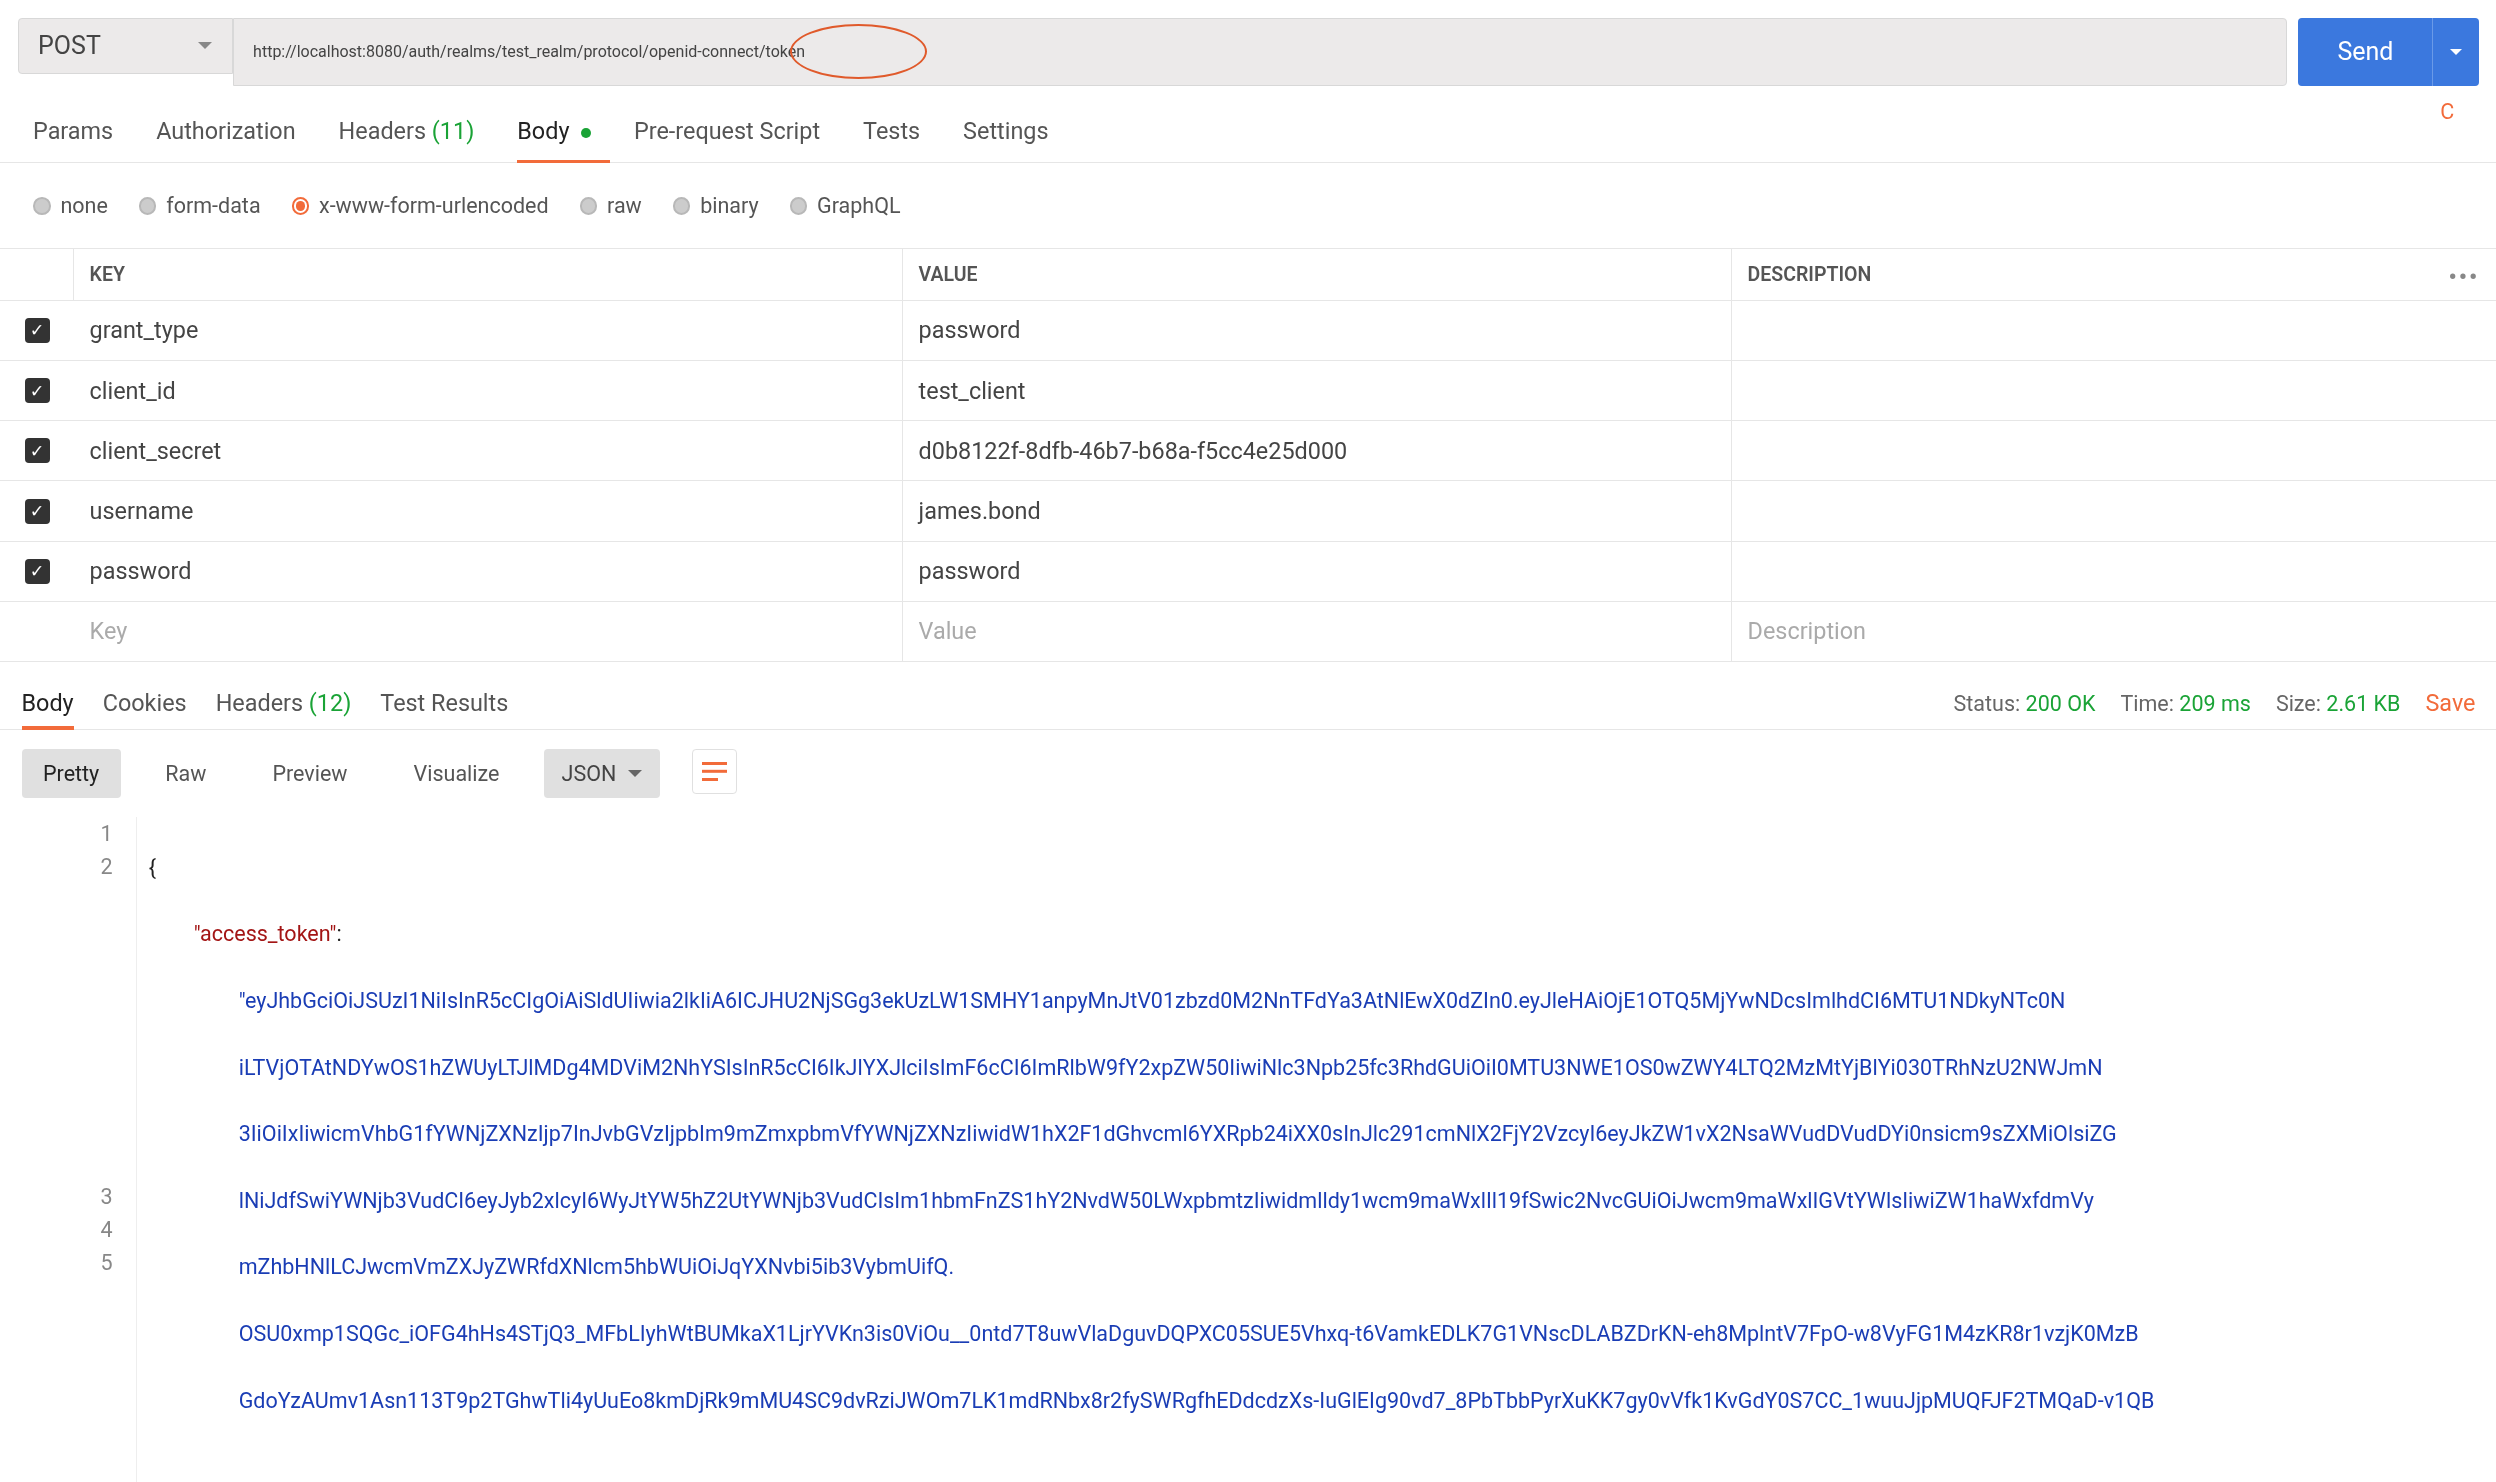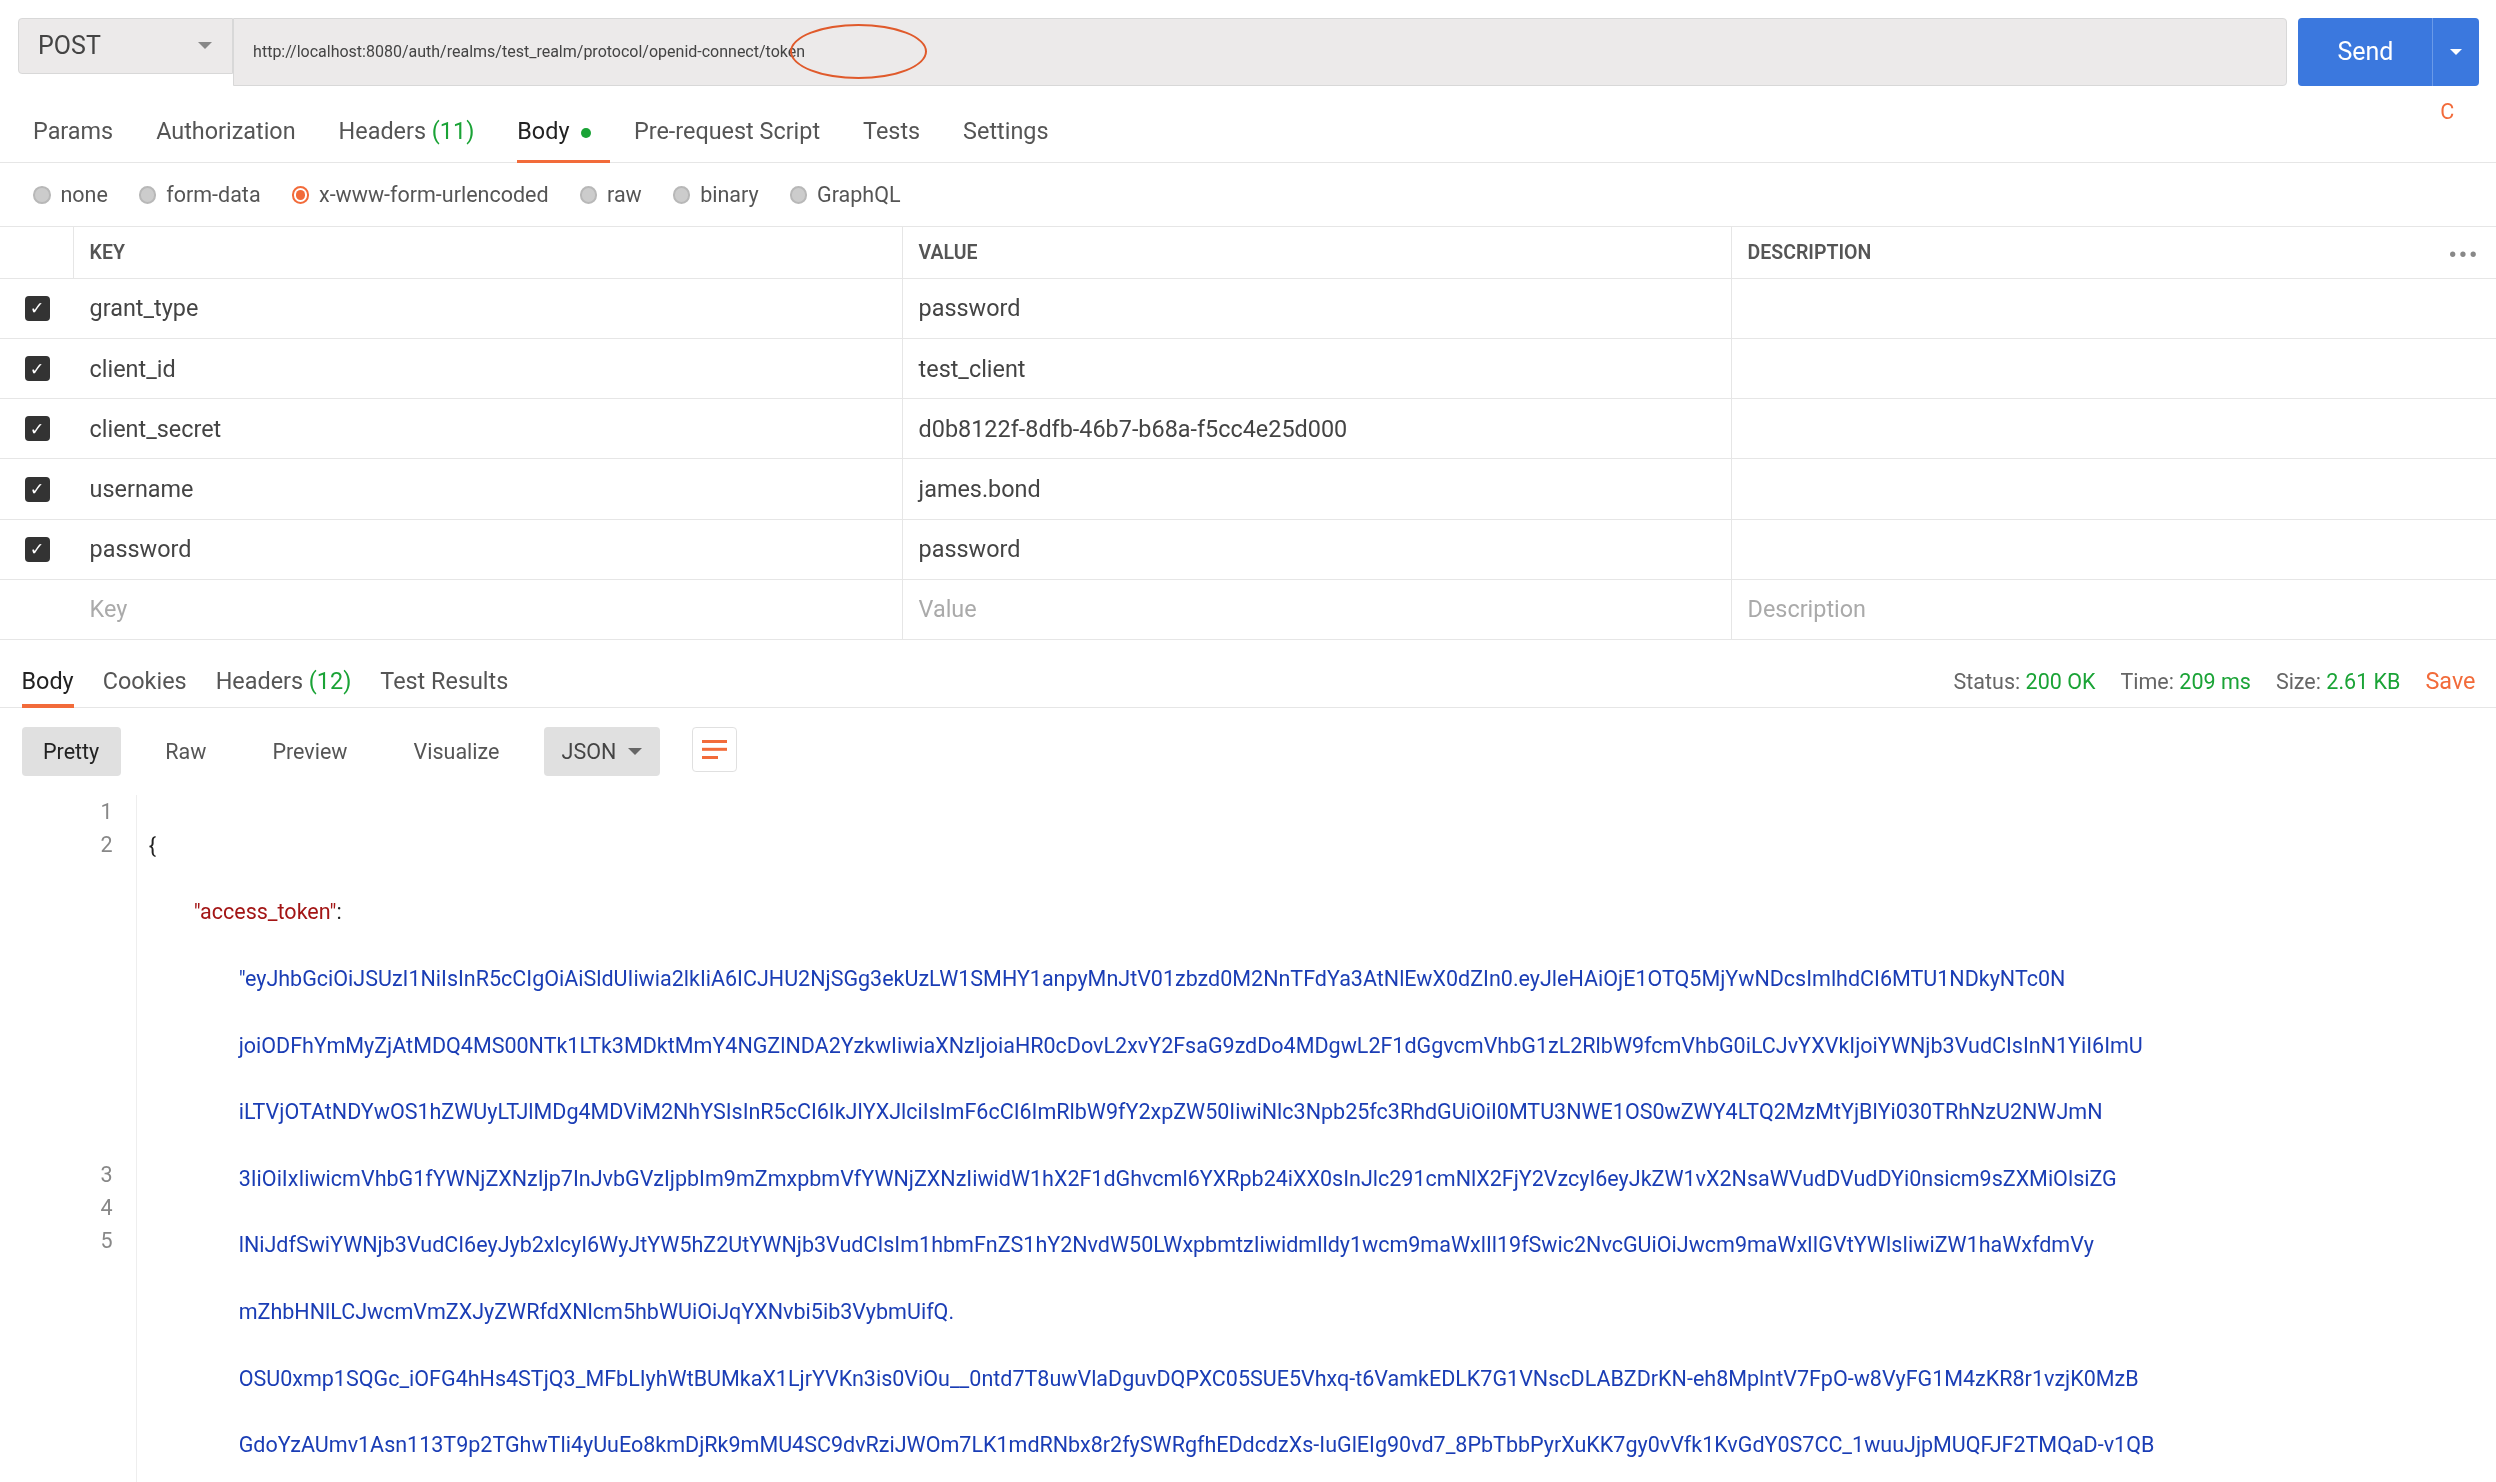--- a/index.html
+++ b/index.html
@@ -17,21 +17,21 @@
   .ellipse-annotation { position: absolute; border: 2px solid #e05a2b; border-radius: 50%; width: 137px; height: 55px; left: 556px; top: 5.9px; pointer-events: none; }
   
   .req-tabs { display: flex; gap: 43px; padding: 0 33px; border-bottom: 1px solid #e6e6e6; }
   .req-tab { padding: 17.6px 0; font-size: 23.4px; color: #555; cursor: pointer; position: relative; }
   .req-tab.active { color: #222; }
   .req-tab.active::after { content: ""; position: absolute; left: 0; right: -19.5px; bottom: -1px; height: 3.9px; background: #f26b3a; }
   .count-green { color: #1aa336; }
   .dot-green { width: 9.8px; height: 9.8px; background: #1aa336; border-radius: 50%; display: inline-block; margin-left: 5.9px; vertical-align: middle; }
   .right-link { margin-left: auto; color: #f26b3a; font-size: 21.5px; padding-right: 9.8px; }
   
-  .body-types { display: flex; gap: 31px; padding: 19px 33px; align-items: center; border-bottom: 1px solid #e6e6e6; }
+  .body-types { display: flex; gap: 31px; padding: 30px 33px; align-items: center; border-bottom: 1px solid #e6e6e6; }
   .radio-opt { display: flex; align-items: center; gap: 9.8px; font-size: 21.5px; color: #555; }
   .radio-circle { width: 17.6px; height: 17.6px; border: 2px solid #b8b8b8; border-radius: 50%; background: #ccc; }
   .radio-circle.selected { border-color: #f26b3a; background: #fff; position: relative; }
   .radio-circle.selected::after { content: ""; position: absolute; width: 9.8px; height: 9.8px; background: #f26b3a; border-radius: 50%; left: 2px; top: 2px; }
   
   .kv-table { width: 100%; }
   .kv-header { display: flex; border-bottom: 1px solid #e6e6e6; background: #fff; }
   .kv-check-col { width: 74px; flex-shrink: 0; }
   .kv-key-col { width: 829px; padding: 13.7px 15.6px; font-size: 19.5px; color: #555; font-weight: 600; border-right: 1px solid #e6e6e6; }
   .kv-val-col { width: 829px; padding: 13.7px 15.6px; font-size: 19.5px; color: #555; font-weight: 600; border-right: 1px solid #e6e6e6; }
@@ -241,21 +241,20 @@
       <div>&nbsp;</div>
       <div>&nbsp;</div>
     <div>3</div>
     <div>4</div>
     <div>5</div>
   </div>
   <div class="code">
 <div class="code-line"><span class="tok-punc">{</span></div>
 <div class="code-line indent1"><span class="tok-key">"access_token"</span><span class="tok-punc">:</span></div>
 <div class="code-line indent2"><span class="tok-str">"eyJhbGciOiJSUzI1NiIsInR5cCIgOiAiSldUIiwia2lkIiA6ICJHU2NjSGg3ekUzLW1SMHY1anpyMnJtV01zbzd0M2NnTFdYa3AtNlEwX0dZIn0.eyJleHAiOjE1OTQ5MjYwNDcsImlhdCI6MTU1NDkyNTc0N</span></div>
-<div class="code-line indent2"><span class="tok-str">joiODFhYmMyZjAtMDQ4MS00NTk1LTk3MDktMmY4NGZlNDA2YzkwIiwiaXNzIjoiaHR0cDovL2xvY2FsaG9zdDo4MDgwL2F1dGgvcmVhbG1zL2RlbW9fcmVhbG0iLCJvYXVkIjoiYWNjb3VudCIsInN1YiI6ImU</span></div>
 <div class="code-line indent2"><span class="tok-str">iLTVjOTAtNDYwOS1hZWUyLTJlMDg4MDViM2NhYSIsInR5cCI6IkJlYXJlciIsImF6cCI6ImRlbW9fY2xpZW50IiwiNlc3Npb25fc3RhdGUiOiI0MTU3NWE1OS0wZWY4LTQ2MzMtYjBlYi030TRhNzU2NWJmN</span></div>
 <div class="code-line indent2"><span class="tok-str">3IiOiIxIiwicmVhbG1fYWNjZXNzIjp7InJvbGVzIjpbIm9mZmxpbmVfYWNjZXNzIiwidW1hX2F1dGhvcml6YXRpb24iXX0sInJlc291cmNlX2FjY2VzcyI6eyJkZW1vX2NsaWVudDVudDYi0nsicm9sZXMiOlsiZG</span></div>
 <div class="code-line indent2"><span class="tok-str">lNiJdfSwiYWNjb3VudCI6eyJyb2xlcyI6WyJtYW5hZ2UtYWNjb3VudCIsIm1hbmFnZS1hY2NvdW50LWxpbmtzIiwidmlldy1wcm9maWxlIl19fSwic2NvcGUiOiJwcm9maWxlIGVtYWlsIiwiZW1haWxfdmVy</span></div>
 <div class="code-line indent2"><span class="tok-str">mZhbHNlLCJwcmVmZXJyZWRfdXNlcm5hbWUiOiJqYXNvbi5ib3VybmUifQ.</span></div>
 <div class="code-line indent2"><span class="tok-str">OSU0xmp1SQGc_iOFG4hHs4STjQ3_MFbLIyhWtBUMkaX1LjrYVKn3is0ViOu__0ntd7T8uwVlaDguvDQPXC05SUE5Vhxq-t6VamkEDLK7G1VNscDLABZDrKN-eh8MplntV7FpO-w8VyFG1M4zKR8r1vzjK0MzB</span></div>
 <div class="code-line indent2"><span class="tok-str">GdoYzAUmv1Asn113T9p2TGhwTli4yUuEo8kmDjRk9mMU4SC9dvRziJWOm7LK1mdRNbx8r2fySWRgfhEDdcdzXs-IuGlEIg90vd7_8PbTbbPyrXuKK7gy0vVfk1KvGdY0S7CC_1wuuJjpMUQFJF2TMQaD-v1QB</span></div>
 
 
 
 

